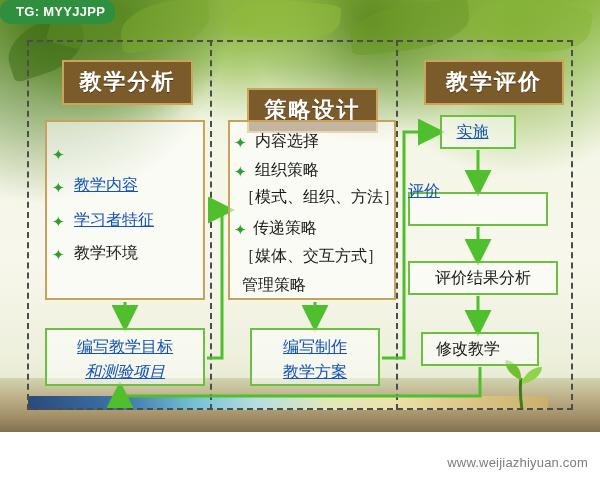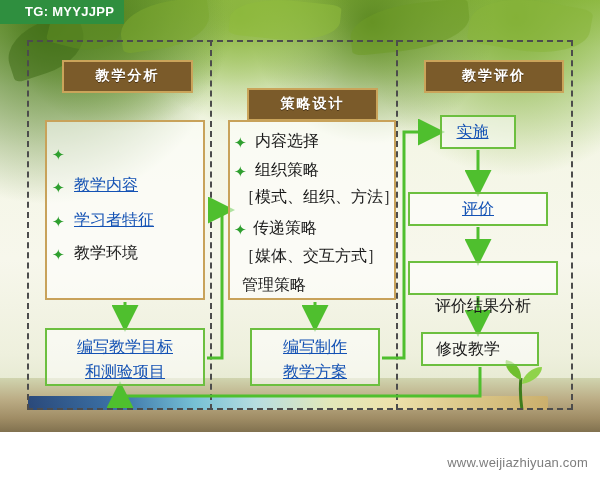--- a/index.html
+++ b/index.html
@@ -40,22 +40,23 @@
   .bg-bar{
     position:absolute;left:28px;bottom:22px;width:520px;height:14px;
     background:linear-gradient(to right,#1b3f7a 0%,#2f6fae 18%,#6fc3de 32%,#b7e3ea 44%,#e6efc0 58%,#f2e8b0 70%,#e2cf8f 82%,#cdb06a 100%);
     border-radius:2px;opacity:.9;
   }
   .sprout{position:absolute;right:46px;bottom:22px;width:64px;height:54px;}
 
   
   .tg-tag{
     position:absolute;left:0;top:0;background:#2f8f3f;color:#fff;
-    font-size:13px;font-weight:bold;padding:4px 10px 5px 25px;letter-spacing:.3px;
+    font-size:13px;font-weight:bold;padding:4px 10px 5px 16px;letter-spacing:.3px;
     font-family:"Liberation Sans",sans-serif;
+    border-radius:10px;
   }
   .wm{
     position:absolute;right:12px;bottom:10px;color:#7d7d7d;font-size:13px;
     font-family:"Liberation Sans",sans-serif;letter-spacing:.2px;
   }
 
   
   .frame{
     position:absolute;left:27px;top:40px;width:546px;height:370px;
     border:2px dashed #4c4c4c;box-sizing:border-box;
@@ -67,21 +68,21 @@
   .vdash.v2{left:396px;}
 
   
   .hdr{
     position:absolute;
     background:#7b5b2a;
     border:2px solid #caa45a;
     color:#ffffff;
     font-weight:bold;
     font-family:"DejaVu Sans","Liberation Sans",sans-serif;
-    font-size:14px;
+    font-size:22px;
     letter-spacing:2px;
     text-align:center;
     padding:5px 0 6px 0;
     box-sizing:border-box;
     text-shadow:0 1px 0 #4a3416;
   }
   .hdr1{left:62px;top:60px;width:131px;}
   .hdr2{left:247px;top:60px;width:131px;margin-top:28px;}
   .hdr3{left:424px;top:60px;width:140px;}
 
@@ -134,23 +135,23 @@
   .s2b{left:234px;top:164px;}
   .s2c{left:234px;top:222px;}
 
   .c2out{left:250px;top:328px;width:130px;height:58px;}
   .c2outtext{left:251px;top:334px;width:128px;text-align:center;line-height:25px;}
 
   
   .c3a{left:440px;top:115px;width:76px;height:34px;}
   .c3atext{left:440px;top:118px;width:65px;text-align:center;line-height:28px;}
   .c3b{left:408px;top:192px;width:140px;height:34px;}
-  .c3btext{left:408px;top:195px;width:140px;text-align:center;line-height:28px;}
+  .c3btext{left:408px;top:177px;width:140px;text-align:left;line-height:28px;}
   .c3c{left:408px;top:261px;width:150px;height:34px;}
-  .c3ctext{left:408px;top:264px;width:150px;text-align:center;line-height:28px;margin-top:28px;}
+  .c3ctext{left:408px;top:264px;width:150px;text-align:center;line-height:28px;}
   .c3d{left:421px;top:332px;width:118px;height:34px;}
   .c3dtext{left:421px;top:335px;width:94px;text-align:center;line-height:28px;}
 
   
   .arrows{position:absolute;left:0;top:0;width:600px;height:432px;pointer-events:none;}
 </style>
 </head>
 <body>
 
 <div id="stage">
@@ -208,21 +209,21 @@
   <span class="star s1a">✦</span>
   <span class="star s1b">✦</span>
   <span class="star s1c">✦</span>
   <span class="star s1d">✦</span>
   <div class="lbl u c1b">教学内容</div>
   <div class="lbl u c1c">学习者特征</div>
   <div class="lbl black c1d">教学环境</div>
 
   <div class="box green c1out"></div>
   <div class="lbl u c1outtext">编写教学目标</div>
-  <div class="lbl u c1outtext" style="top:359px;">和测验项目</div>
+  <div class="lbl u c1outtext" style="top:359px;font-style:italic;">和测验项目</div>
 
   <div class="box c2box"></div>
   <span class="star s2a">✦</span>
   <span class="star s2b">✦</span>
   <span class="star s2c">✦</span>
   <div class="lbl black c2a">内容选择</div>
   <div class="lbl black c2c">［模式、组织、方法］</div>
   <div class="lbl black c2b">组织策略</div>
   <div class="lbl black c2d">传递策略</div>
   <div class="lbl black c2e">［媒体、交互方式］</div>

